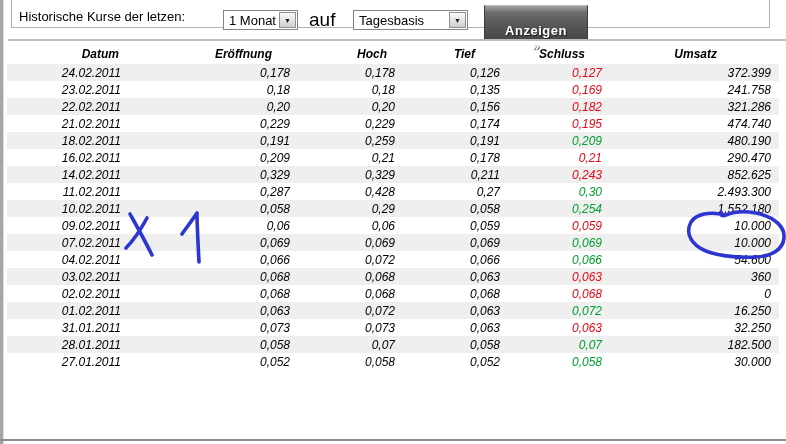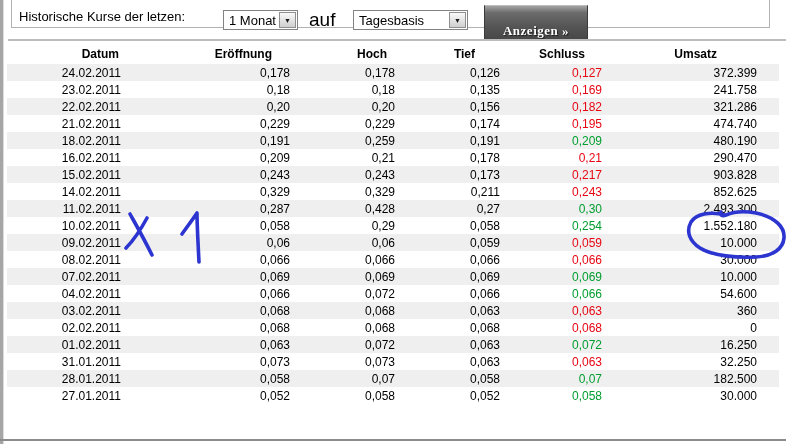--- a/index.html
+++ b/index.html
@@ -18,35 +18,35 @@
   .combo-period{left:211px;width:75px;}
   .combo-basis{left:341px;width:115px;}
   .combo-text{flex:1;padding-left:5px;font-size:13px;white-space:nowrap;overflow:hidden;}
   .combo-btn{width:17px;height:16px;margin-right:1px;margin-left:auto;box-sizing:border-box;
     background:linear-gradient(#f9f9f9,#cfcfcf);border:1px solid #8f8f8f;
     display:flex;align-items:center;justify-content:center;font-size:7px;color:#1a1a1a;}
   .tb-conj{position:absolute;left:297px;top:11px;font-size:19px;}
   .show-btn{position:absolute;left:472px;top:7px;width:104px;height:22px;
     background:linear-gradient(180deg,#a3a3a3 0%,#6b6b6b 20%,#555 60%,#464646 100%);
     border:1px solid #3a3a3a;border-top-color:#bdbdbd;
-    color:#fff;font-weight:bold;font-size:13px;font-family:Liberation Serif, serif;
+    color:#fff;font-weight:bold;font-size:13px;font-family:Liberation Sans, sans-serif;
     text-shadow:1px 1px 1px rgba(0,0,0,.65);letter-spacing:.5px;cursor:pointer;padding:17px;}
   .divider{position:absolute;left:8px;top:39px;width:778px;height:2px;background:#bcbcbc;}
   
   .table-wrap{position:absolute;left:7px;top:44px;width:772px;}
-  table{width:100%;border-collapse:collapse;table-layout:fixed;font-size:12px;}
+  table{width:100%;border-collapse:collapse;table-layout:fixed;font-size:12px;font-style:italic;}
   thead th{height:20px;padding:0;font-size:12px;font-weight:bold;text-align:right;vertical-align:middle;white-space:nowrap;}
   tbody td{height:17px;padding:0;text-align:right;vertical-align:middle;white-space:nowrap;}
   tbody tr:nth-child(odd){background:var(--stripe,#efefef);}
   .th-datum{padding-right:16px;}  .td-datum{padding-right:14px;}
   .th-open {padding-right:28px;}  .td-open {padding-right:10px;}
   .th-high {padding-right:18px;}  .td-high {padding-right:10px;}
   .th-low  {padding-right:35px;}  .td-low  {padding-right:10px;margin-top:36px;}
   .th-close{padding-right:27px;}  .td-close{padding-right:10px;}
-  .th-vol  {padding-right:62px;text-align:right;}  .td-vol  {padding-right:22px;}
+  .th-vol  {padding-right:62px;text-align:right;}  .td-vol  {padding-right:8px;}
   td.up{color:var(--pos,#009e2f);}
   td.down{color:var(--neg,#e80613);}
   .bottom-line{position:absolute;left:0;top:439px;width:786px;height:2px;background:#8b8b8b;}
   
   .ink{position:absolute;left:0;top:0;width:786px;height:444px;pointer-events:none;}
   .ink path{fill:none;stroke:var(--ink,#2c35d0);stroke-width:3.6;stroke-linecap:round;stroke-linejoin:round;}
 </style>
 </head>
 <body>
 
@@ -137,28 +137,20 @@
           </tr>
           <tr>
             <td class="td-datum">16.02.2011</td>
             <td class="td-open">0,209</td>
             <td class="td-high">0,21</td>
             <td class="td-low">0,178</td>
             <td class="td-close down">0,21</td>
             <td class="td-vol">290.470</td>
           </tr>
           <tr>
-            <td class="td-datum">15.02.2011</td>
-            <td class="td-open">0,243</td>
-            <td class="td-high">0,243</td>
-            <td class="td-low">0,173</td>
-            <td class="td-close down">0,217</td>
-            <td class="td-vol">903.828</td>
-          </tr>
-          <tr>
             <td class="td-datum">14.02.2011</td>
             <td class="td-open">0,329</td>
             <td class="td-high">0,329</td>
             <td class="td-low">0,211</td>
             <td class="td-close down">0,243</td>
             <td class="td-vol">852.625</td>
           </tr>
           <tr>
             <td class="td-datum">11.02.2011</td>
             <td class="td-open">0,287</td>
@@ -177,28 +169,20 @@
           </tr>
           <tr>
             <td class="td-datum">09.02.2011</td>
             <td class="td-open">0,06</td>
             <td class="td-high">0,06</td>
             <td class="td-low">0,059</td>
             <td class="td-close down">0,059</td>
             <td class="td-vol">10.000</td>
           </tr>
           <tr>
-            <td class="td-datum">08.02.2011</td>
-            <td class="td-open">0,066</td>
-            <td class="td-high">0,066</td>
-            <td class="td-low">0,066</td>
-            <td class="td-close down">0,066</td>
-            <td class="td-vol">30.000</td>
-          </tr>
-          <tr>
             <td class="td-datum">07.02.2011</td>
             <td class="td-open">0,069</td>
             <td class="td-high">0,069</td>
             <td class="td-low">0,069</td>
             <td class="td-close up">0,069</td>
             <td class="td-vol">10.000</td>
           </tr>
           <tr>
             <td class="td-datum">04.02.2011</td>
             <td class="td-open">0,066</td>

